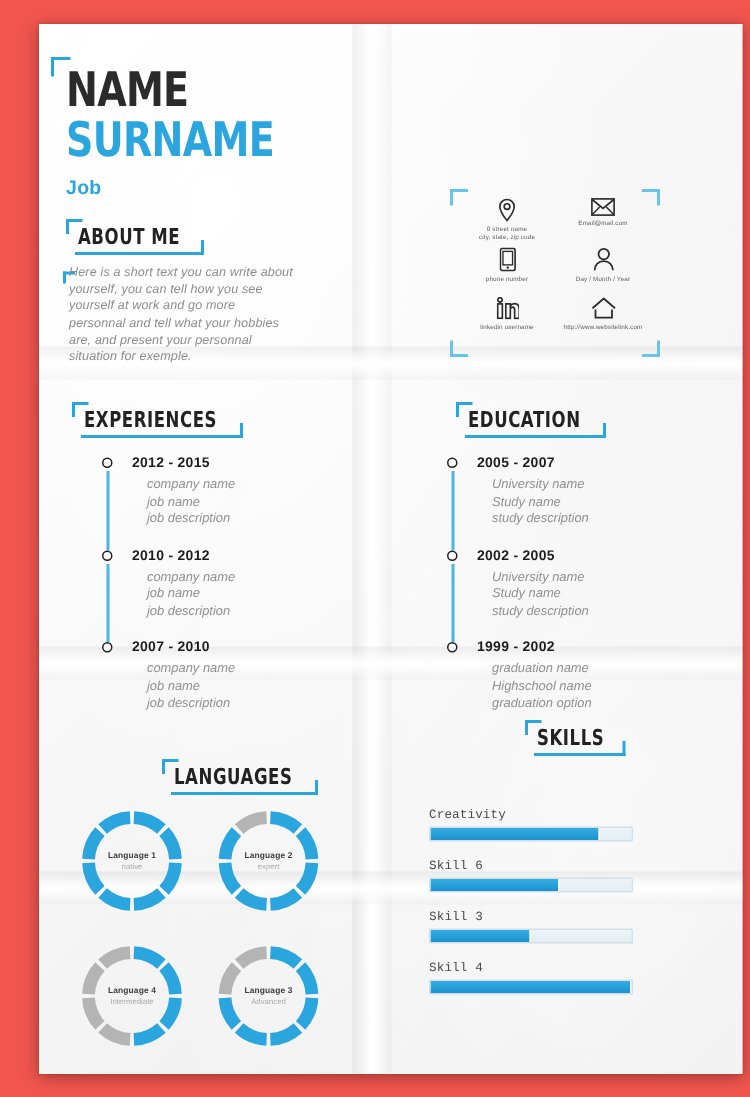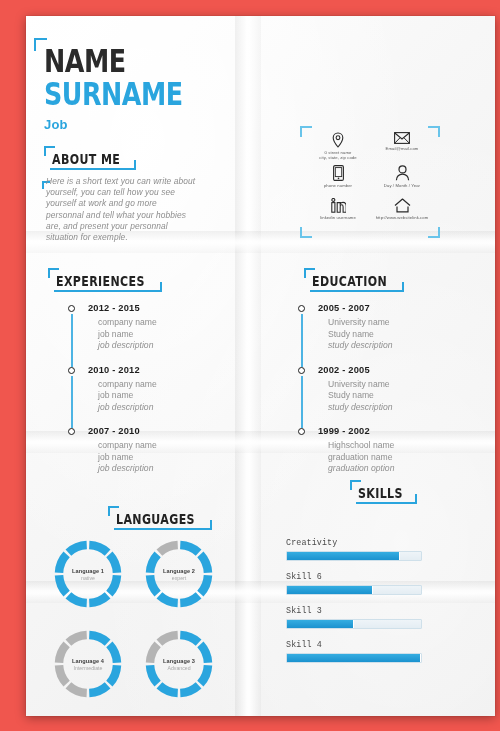--- a/index.html
+++ b/index.html
@@ -111,21 +111,21 @@
     width:7px;height:7px;border-radius:50%;
     border:1.6px solid #1d1d1d; background:#fff;
   }
   .tl-line{
     position:absolute; left:-17px; top:11px; width:1.6px; bottom:-2px;
     background:#4db4e4;
   }
   .tl-entry:last-child .tl-line{ display:none; }
   .tl-date{ font-size:9.3px; font-weight:bold; color:#1d1d1d; letter-spacing:.2px; }
   .tl-body{ margin-top:4px; padding-left:10px; }
-  .tl-body div{ font-size:8.6px; color:#909090; line-height:11.5px; }
+  .tl-body div{ font-size:8.6px; color:#909090; line-height:11.5px;font-style:italic; }
   .tl-body div.desc{ font-style:italic; }
 
   
   #lang-grid{
     position:absolute; left:48px; top:532px;
     width:170px;
     display:grid; grid-template-columns:1fr 1fr; grid-gap:14px 12px;
   }
   .donut{ position:relative; width:76px; height:76px; }
   .donut svg{ position:absolute; inset:0; }
@@ -323,22 +323,22 @@
         <div>University name</div>
         <div>Study name</div>
         <div class="desc">study description</div>
       </div>
     </div>
     <div class="tl-entry">
       <span class="tl-dot"></span>
 
       <div class="tl-date">1999 - 2002</div>
       <div class="tl-body">
+        <div>graduation name</div>
         <div>Highschool name</div>
-        <div>graduation name</div>
         <div class="desc">graduation option</div>
       </div>
     </div>
   </div>
 
   <div class="hdr-pos" style="left:82px;top:490px;">
     <div class="sec-head">
       <span class="bk-tl"></span>
       <span class="txt">LANGUAGES</span>
       <span class="ul"></span>

